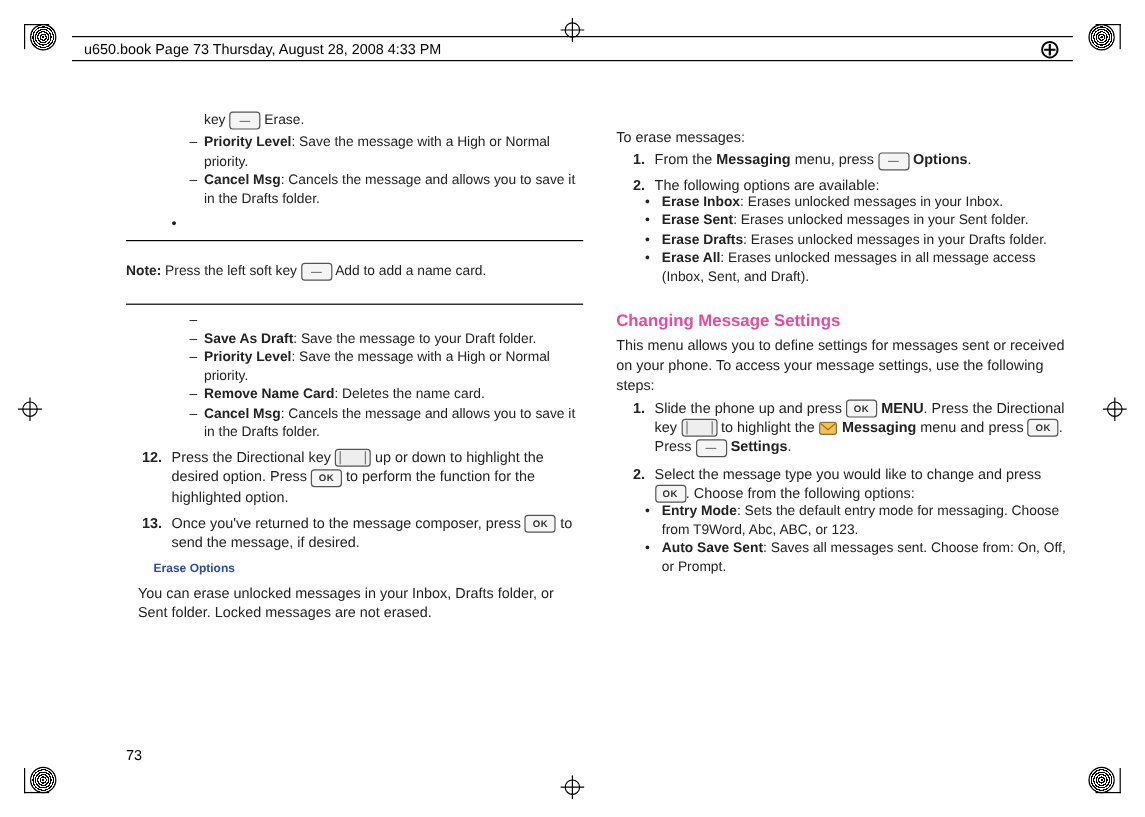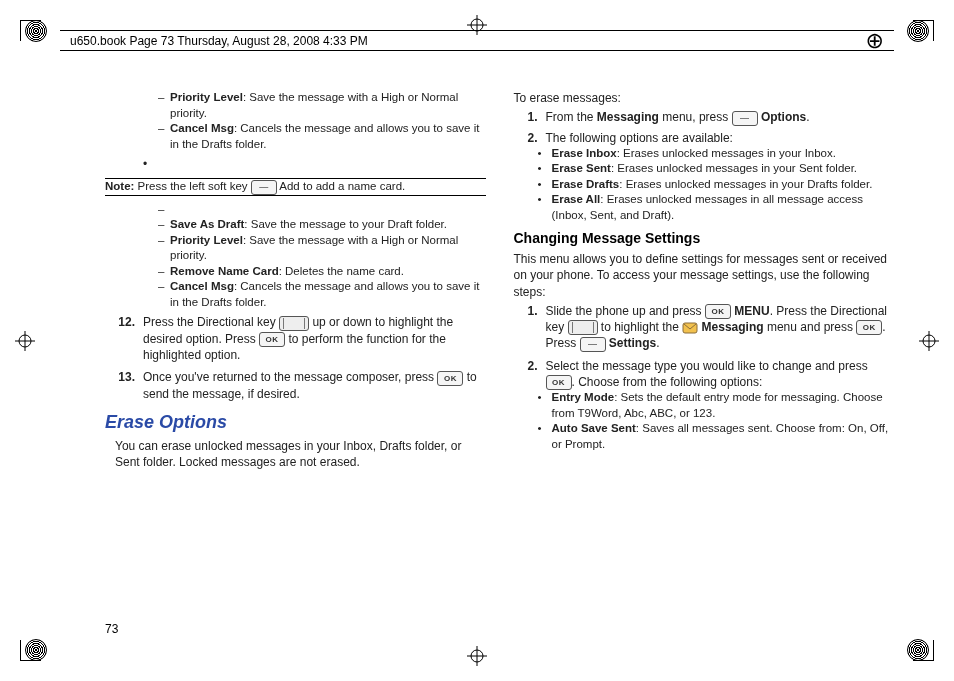--- a/index.html
+++ b/index.html
@@ -90,37 +90,37 @@
   .step { display: flex; }
   .step .num { width: 30px; text-align: right; font-weight: bold; padding-right: 8px; flex-shrink:0;}
   .step .txt { flex: 1; }
   .dash-item { display:flex; }
   .dash-item .dash { width:12px; flex-shrink:0; }
   .bullet-item { display:flex; }
   .bullet-item .dot { width:14px; flex-shrink:0; }
   .note-block {
     border-top: 1px solid #000;
     border-bottom: 1px solid #000;
-    padding: 0 0;
+    padding: 18px 0;
     margin: 6px 0;
     font-size: 11.5px;
   }
   .subhead-blue {
     color: #2a4aa6;
     font-weight: bold;
-    font-style: italic;
-    font-size: 18px;
+    font-size: 10px;
     margin-top: 8px;
     margin-bottom: 4px;
+    margin-left: 23px;
   }
   .head-blue {
-    color: #000000;
+    color: #ec4899;
     font-weight: bold;
     font-size: 14px;
-    margin-top: 6px;
+    margin-top: 19px;
     margin-bottom: 3px;
   }
   .key {
     display: inline-block;
     border: 1px solid #555;
     border-radius: 3px;
     padding: 0 3px;
     min-width: 18px;
     height: 13px;
     line-height: 12px;
@@ -205,20 +205,23 @@
     </svg>
 </div>
 
 <div class="header-line"></div>
 <div class="header-line bottom"></div>
 <div class="header-text">u650.book  Page 73  Thursday, August 28, 2008  4:33 PM</div>
 <div class="header-phi">⊕</div>
 
 <div class="page">
 
+  <p class="narrow indent-a">
+    <span>key </span><span class="key dash"></span><span> Erase.</span>
+  </p>
 
   <div class="narrow indent-b dash-item">
     <span class="dash">–</span>
     <span><b>Priority Level</b><span>: Save the message with a High or Normal priority.</span></span>
   </div>
   <div class="narrow indent-b dash-item">
     <span class="dash">–</span>
     <span><b>Cancel Msg</b><span>: Cancels the message and allows you to save it in the Drafts folder.</span></span>
   </div>
 
@@ -261,21 +264,21 @@
     <span class="num">13.</span>
     <span class="txt">
       <span>Once you've returned to the message composer, press </span><span class="key ok"></span><span> to send the message, if desired.</span>
     </span>
   </div>
 
   <div class="subhead-blue">Erase Options</div>
 
   <p class="indent-e">You can erase unlocked messages in your Inbox, Drafts folder, or Sent folder. Locked messages are not erased.</p>
 
-  <p style="break-before:column; margin-top:0;">To erase messages:</p>
+  <p style="break-before:column; margin-top:16px;">To erase messages:</p>
 
   <div class="step">
     <span class="num" style="width:24px;">1.</span>
     <span class="txt">
       <span>From the </span><b>Messaging</b><span> menu, press </span><span class="key dash"></span> <b>Options</b><span>.</span>
     </span>
   </div>
 
   <div class="step" style="margin-top:4px;">
     <span class="num" style="width:24px;">2.</span>

